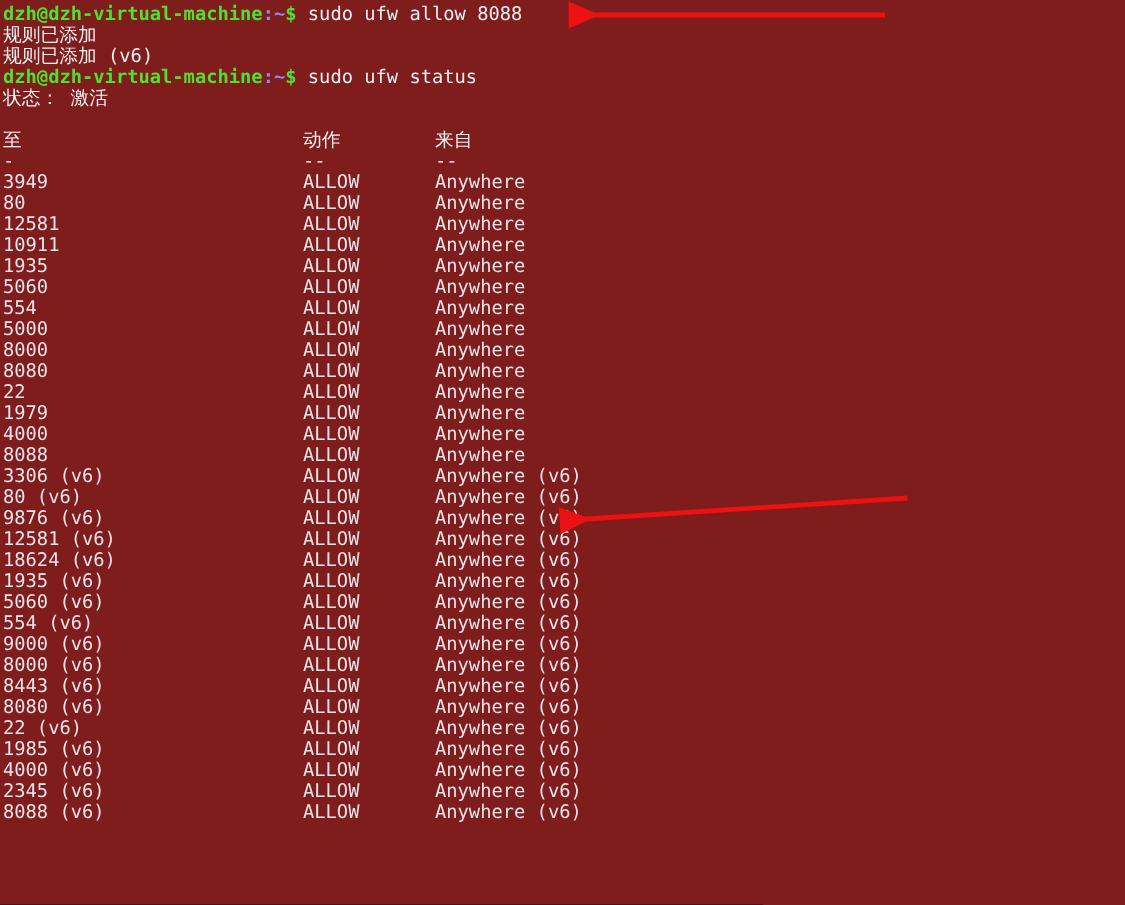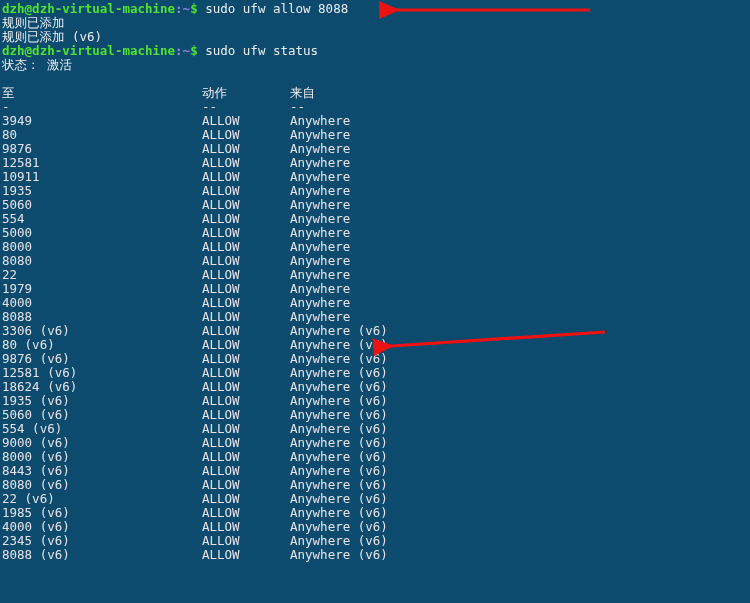--- a/index.html
+++ b/index.html
@@ -4,21 +4,21 @@
 <style>
   html, body {
     margin: 0;
     padding: 0;
     background: #2d0922;
   }
   #terminal {
     position: relative;
     width: 750px;
     height: 603px;
-    background: #0c4a6e;
+    background: #7f1d1d;
     overflow: hidden;
     font-family: "DejaVu Sans Mono", "Liberation Mono", monospace;
     font-size: 12.5px;
     line-height: 14px;
     color: #e8e3e8;
     -webkit-font-smoothing: none;
   }
   .screen {
     position: absolute;
     left: 0;
@@ -75,21 +75,20 @@
 
     <div class="blank"></div>
 
     <div class="row hdr"><span class="c-to">至</span><span class="c-action">动作</span><span class="c-from">来自</span></div>
 
     <div class="row"><span class="c-to">-</span><span class="c-action">--</span><span class="c-from">--</span></div>
 
     <div id="rows-container">
         <div class="row"><span class="c-to">3949</span><span class="c-action">ALLOW</span><span class="c-from">Anywhere</span></div>
         <div class="row"><span class="c-to">80</span><span class="c-action">ALLOW</span><span class="c-from">Anywhere</span></div>
-        <div class="row"><span class="c-to">9876</span><span class="c-action">ALLOW</span><span class="c-from">Anywhere</span></div>
         <div class="row"><span class="c-to">12581</span><span class="c-action">ALLOW</span><span class="c-from">Anywhere</span></div>
         <div class="row"><span class="c-to">10911</span><span class="c-action">ALLOW</span><span class="c-from">Anywhere</span></div>
         <div class="row"><span class="c-to">1935</span><span class="c-action">ALLOW</span><span class="c-from">Anywhere</span></div>
         <div class="row"><span class="c-to">5060</span><span class="c-action">ALLOW</span><span class="c-from">Anywhere</span></div>
         <div class="row"><span class="c-to">554</span><span class="c-action">ALLOW</span><span class="c-from">Anywhere</span></div>
         <div class="row"><span class="c-to">5000</span><span class="c-action">ALLOW</span><span class="c-from">Anywhere</span></div>
         <div class="row"><span class="c-to">8000</span><span class="c-action">ALLOW</span><span class="c-from">Anywhere</span></div>
         <div class="row"><span class="c-to">8080</span><span class="c-action">ALLOW</span><span class="c-from">Anywhere</span></div>
         <div class="row"><span class="c-to">22</span><span class="c-action">ALLOW</span><span class="c-from">Anywhere</span></div>
         <div class="row"><span class="c-to">1979</span><span class="c-action">ALLOW</span><span class="c-from">Anywhere</span></div>

